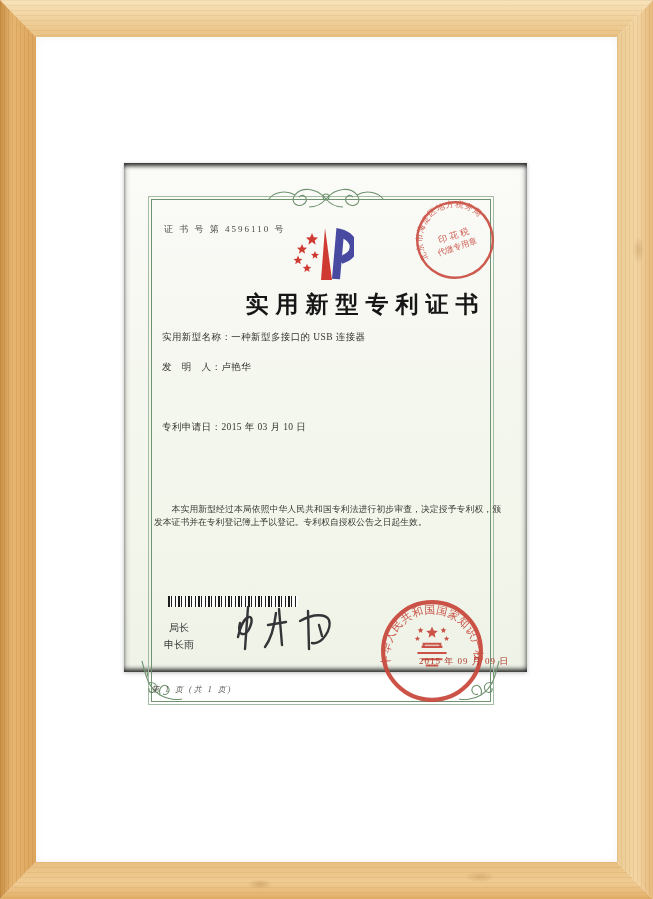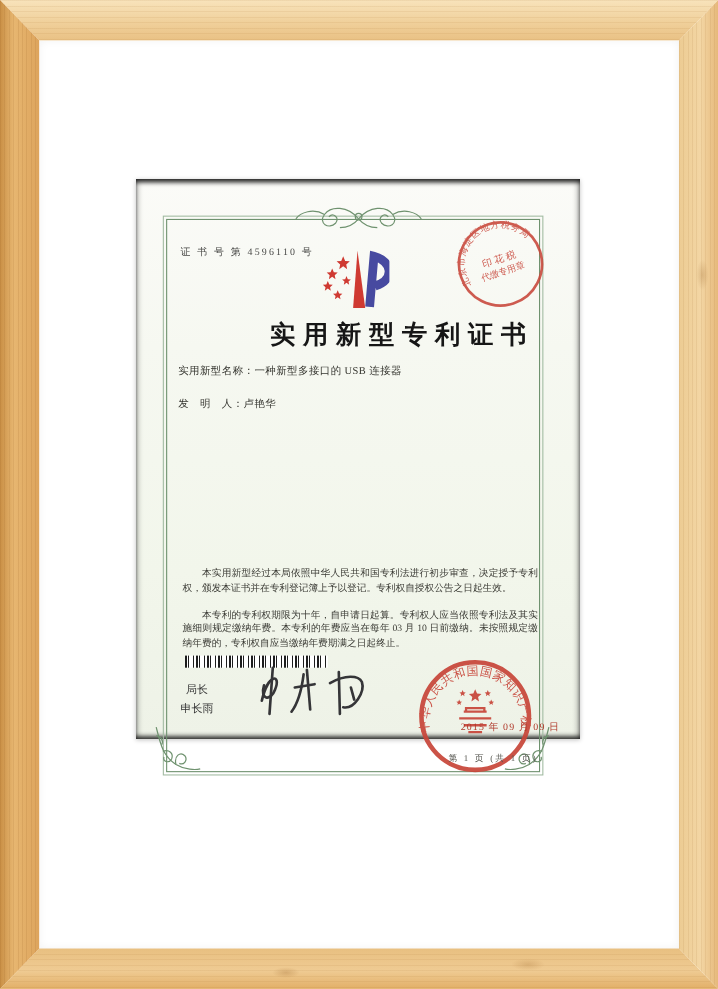--- a/index.html
+++ b/index.html
@@ -62,35 +62,35 @@
     font-size:23px;font-weight:700;letter-spacing:7px;color:#161616;margin-left:40px;}
 
   .tax-stamp{position:absolute;left:290px;top:36px;transform:rotate(-18deg);opacity:.88;}
 
   .field-row{position:absolute;left:38px;right:28px;font-size:9.5px;color:#35352f;
     white-space:nowrap;letter-spacing:.4px;}
   .f0{top:168px}.f1{top:198px}.f2{top:228px}.f3{top:258px}.f4{top:288px}.f5{top:318px}
 
   .body-text{position:absolute;left:30px;right:26px;top:340px;font-size:8.8px;
     line-height:12.8px;color:#3a3a34;text-align:justify;}
-  .body-text p{margin:12px;text-indent:2em;}
+  .body-text p{margin:0;text-indent:2em;}
 
   .barcode{position:absolute;left:44px;top:433px;width:130px;height:11px;
     background:repeating-linear-gradient(90deg,#1d1d1d 0 2px,#fff 2px 3px,#1d1d1d 3px 4px,
       #fff 4px 7px,#1d1d1d 7px 8px,#fff 8px 10px);}
 
   .director{position:absolute;left:40px;top:456px;font-size:10px;line-height:17px;color:#333;text-align:center;}
   .signature{position:absolute;left:100px;top:438px;}
 
   .seal-main{position:absolute;left:256px;top:436px;opacity:.93;}
   .seal-date{position:absolute;left:280px;top:492px;width:120px;text-align:center;
     font-size:9px;color:#b03a2c;letter-spacing:1px;white-space:nowrap;}
 
-  .page-footer{position:absolute;left:27px;top:521px;width:338px;text-align:right;
-    font-size:8px;color:#55554f;letter-spacing:2px;}
+  .page-footer{position:absolute;left:27px;top:521px;width:338px;text-align:left;
+    font-size:8px;color:#55554f;letter-spacing:2px;font-style:italic;}
 </style>
 </head>
 <body>
 
 <div class="frame-strip frame-top"></div>
 <div class="frame-strip frame-bottom"></div>
 <div class="frame-strip frame-left"></div>
 <div class="frame-strip frame-right"></div>
 
 <div class="mat"></div>
@@ -153,24 +153,26 @@
     <text x="50" y="48" text-anchor="middle" font-size="11" fill="#c8463a">印 花 税</text>
     <text x="50" y="62" text-anchor="middle" font-size="10" fill="#c8463a">代缴专用章</text>
   </svg>
 
   <div class="field-row f0">
     <span>实用新型名称：</span><span>一种新型多接口的 USB 连接器</span>
   </div>
   <div class="field-row f1">
     <span>发　明　人：</span><span>卢艳华</span>
   </div>
+  <div class="field-row f3">
+    <span>专利申请日：</span><span>2015 年 03 月 10 日</span>
+  </div>
 
   <div class="body-text">
     <p>本实用新型经过本局依照中华人民共和国专利法进行初步审查，决定授予专利权，颁发本证书并在专利登记簿上予以登记。专利权自授权公告之日起生效。</p>
-    <p>本专利的专利权期限为十年，自申请日起算。专利权人应当依照专利法及其实施细则规定缴纳年费。本专利的年费应当在每年 03 月 10 日前缴纳。未按照规定缴纳年费的，专利权自应当缴纳年费期满之日起终止。</p>
   </div>
 
   <div class="barcode"></div>
 
   <div class="director">
     <div>局长</div>
     <div>申长雨</div>
   </div>
 
   <svg class="signature" width="115" height="55" viewBox="0 0 115 55">

